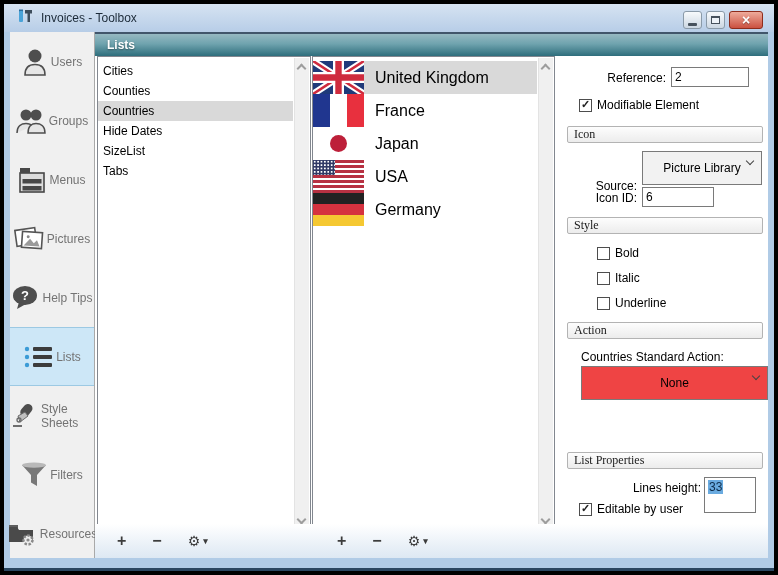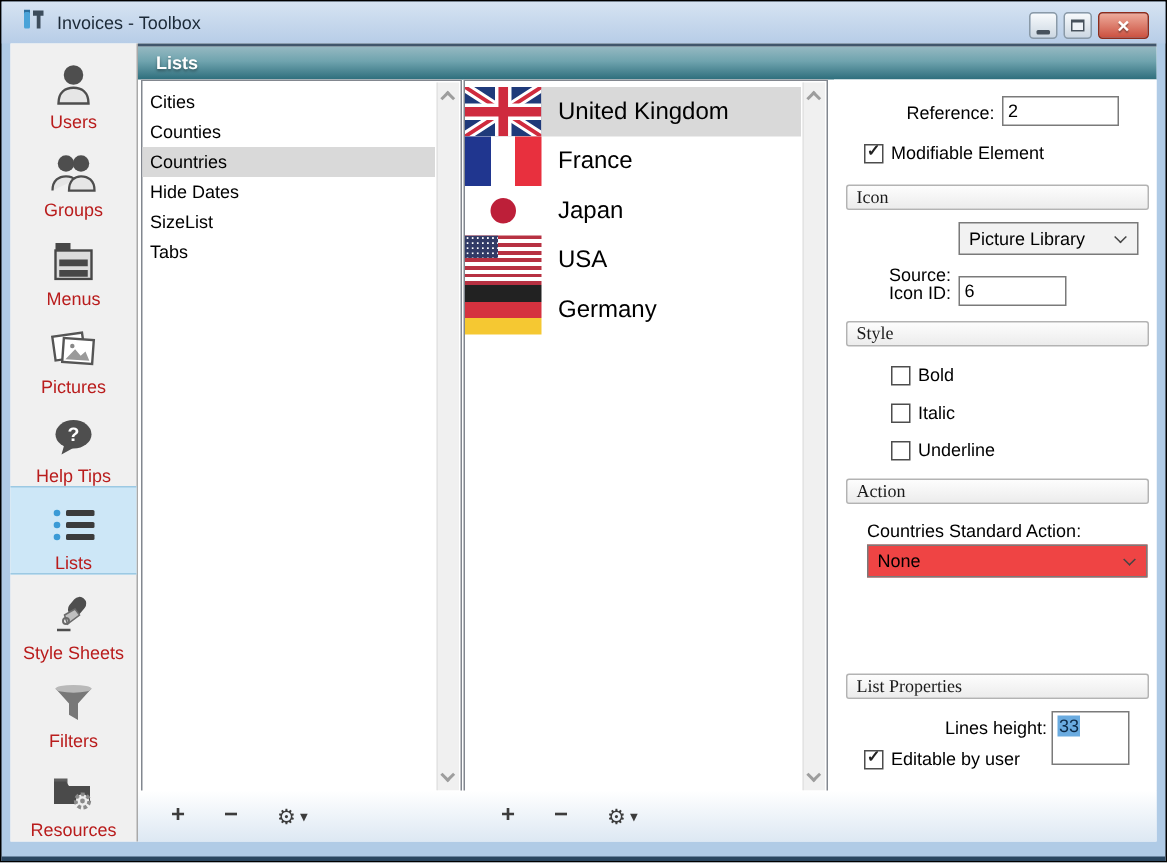--- a/index.html
+++ b/index.html
@@ -1,41 +1,41 @@
 <!DOCTYPE html>
 <html><head>
 <meta charset="utf-8">
 <style>
   * { box-sizing: border-box; margin: 0; padding: 0; }
   body { font-family: "Liberation Sans", sans-serif; background: #fff; }
 
   .window { position: relative; width: 778px; height: 575px;
-    background: #b0cbe6; border: 1px solid #000000; overflow: hidden; }
+    background: #b0cbe6; border: 4px solid #000000; overflow: hidden; }
   .window::after { content:""; position:absolute; left:0; right:0; bottom:0; height:3px; background:#2a4660; }
 
   
   .titlebar { position: absolute; top: 0; left: 0; right: 0; height: 28px;
     background: linear-gradient(#d6e3f2, #b7cde7); display: flex; align-items: center; padding-left: 13px; }
   .title-text { font-size: 12px; color: #1c2a38; margin-left: 8px; }
   .win-controls { position: absolute; right: 11px; top: 7px; display: flex; gap: 4px; }
   .winbtn { width: 19px; height: 18px; border: 1px solid #8a9aa8; border-radius: 3px;
     background: linear-gradient(#f7fafc, #ccd7e2); display: flex; align-items: center; justify-content: center; }
   .winbtn.close { width: 34px; background: linear-gradient(#eeab9b, #cb5140); border-color: #8e2c1c; }
   .min-glyph { width: 9px; height: 3px; background: #47525d; border-radius: 1px; margin-top: 8px; }
   .max-glyph { width: 9px; height: 8px; border: 1px solid #47525d; border-top: 2px solid #47525d; background: #eef3f8; }
   .close-glyph { color: #fff; font-size: 14px; font-weight: bold; line-height: 1; text-shadow: 0 1px 1px rgba(0,0,0,.35); }
 
   
   .content { position: absolute; left: 6px; top: 28px; right: 6px; bottom: 13px; background: #fff; }
 
   
   .sidebar { position: absolute; left: 0; top: 0; bottom: 0; width: 85px;
     background: #f0f0f0; border-right: 1px solid #a9a9a9; }
-  .side-item { height: 59px; display: flex; flex-direction: column; align-items: center;
-    justify-content: flex-end; gap: 3px; font-size: 12px; color: #b91c1c; cursor: default; }
+  .side-item { height: 59px; display: flex; flex-direction: row; align-items: center;
+    justify-content: center; gap: 3px; font-size: 12px; color: #737373; cursor: default; }
   .side-item.selected { background: #cde7f7; border-top: 1px solid #9cc9e3; border-bottom: 1px solid #9cc9e3; }
   .side-icon { display: flex; align-items: center; justify-content: center; height: 30px; }
 
   
   .header { position: absolute; left: 85px; right: 0; top: 0; height: 24px;
     border-top: 2px solid #41566b;
     background: linear-gradient(180deg, #96b9c2 0%, #6fa3ae 45%, #2e6e7c 100%);
     color: #fff; font-weight: bold; font-size: 12px; display: flex; align-items: center;
     padding-left: 12px; text-shadow: 0 1px 2px rgba(0,0,0,.4); }
 
@@ -77,21 +77,21 @@
   .tinput { position: absolute; border: 1px solid #7a7a7a; background: #fff;
     font: 12px "Liberation Sans", sans-serif; padding: 2px 3px; color: #000; }
   .grp-hdr { position: absolute; left: 8px; right: 5px; height: 17px; line-height: 15px;
     padding-left: 6px; background: linear-gradient(#fdfdfd, #ececec);
     border: 1px solid #b3b3b3; border-radius: 2px; color: #1a1a1a; font-family: Liberation Serif, serif; }
   .cb-row { position: absolute; display: flex; align-items: center; gap: 5px; }
   .cb { width: 13px; height: 13px; border: 1px solid #4d4d4d; background: #fff; flex: none;
     display: inline-flex; align-items: center; justify-content: center; }
   .cb .mark { font-size: 11px; font-weight: bold; color: #222; line-height: 1; margin-top: -1px; }
   .dd { position: absolute; border: 1px solid #7a7a7a; background: #f2f2f2;
-    display: flex; align-items: center; padding: 4px 6px; font-size: 12px; color: #000; }
+    display: flex; align-items: center; padding: 16px 6px; font-size: 12px; color: #000; justify-content: center; }
   .dd.white { background: #ef4444; }
   .chev { position: absolute; right: 8px; top: 6px; width: 6px; height: 6px;
     border-right: 1.6px solid #444; border-bottom: 1.6px solid #444; transform: rotate(45deg); }
   .sel-text { background: #6aabe0; color: #0d2b49; padding: 0 1px; }
 
   .ref-label    { top: 15px; left: 0; width: 107px; }
   .ref-input    { top: 11px; left: 112px; width: 78px; height: 20px; }
   .modif-row    { top: 42px; left: 20px; }
   .hdr-icon     { top: 70px; }
   .source-label { top: 99px; left: 0; width: 78px; margin-top: 24px; }

